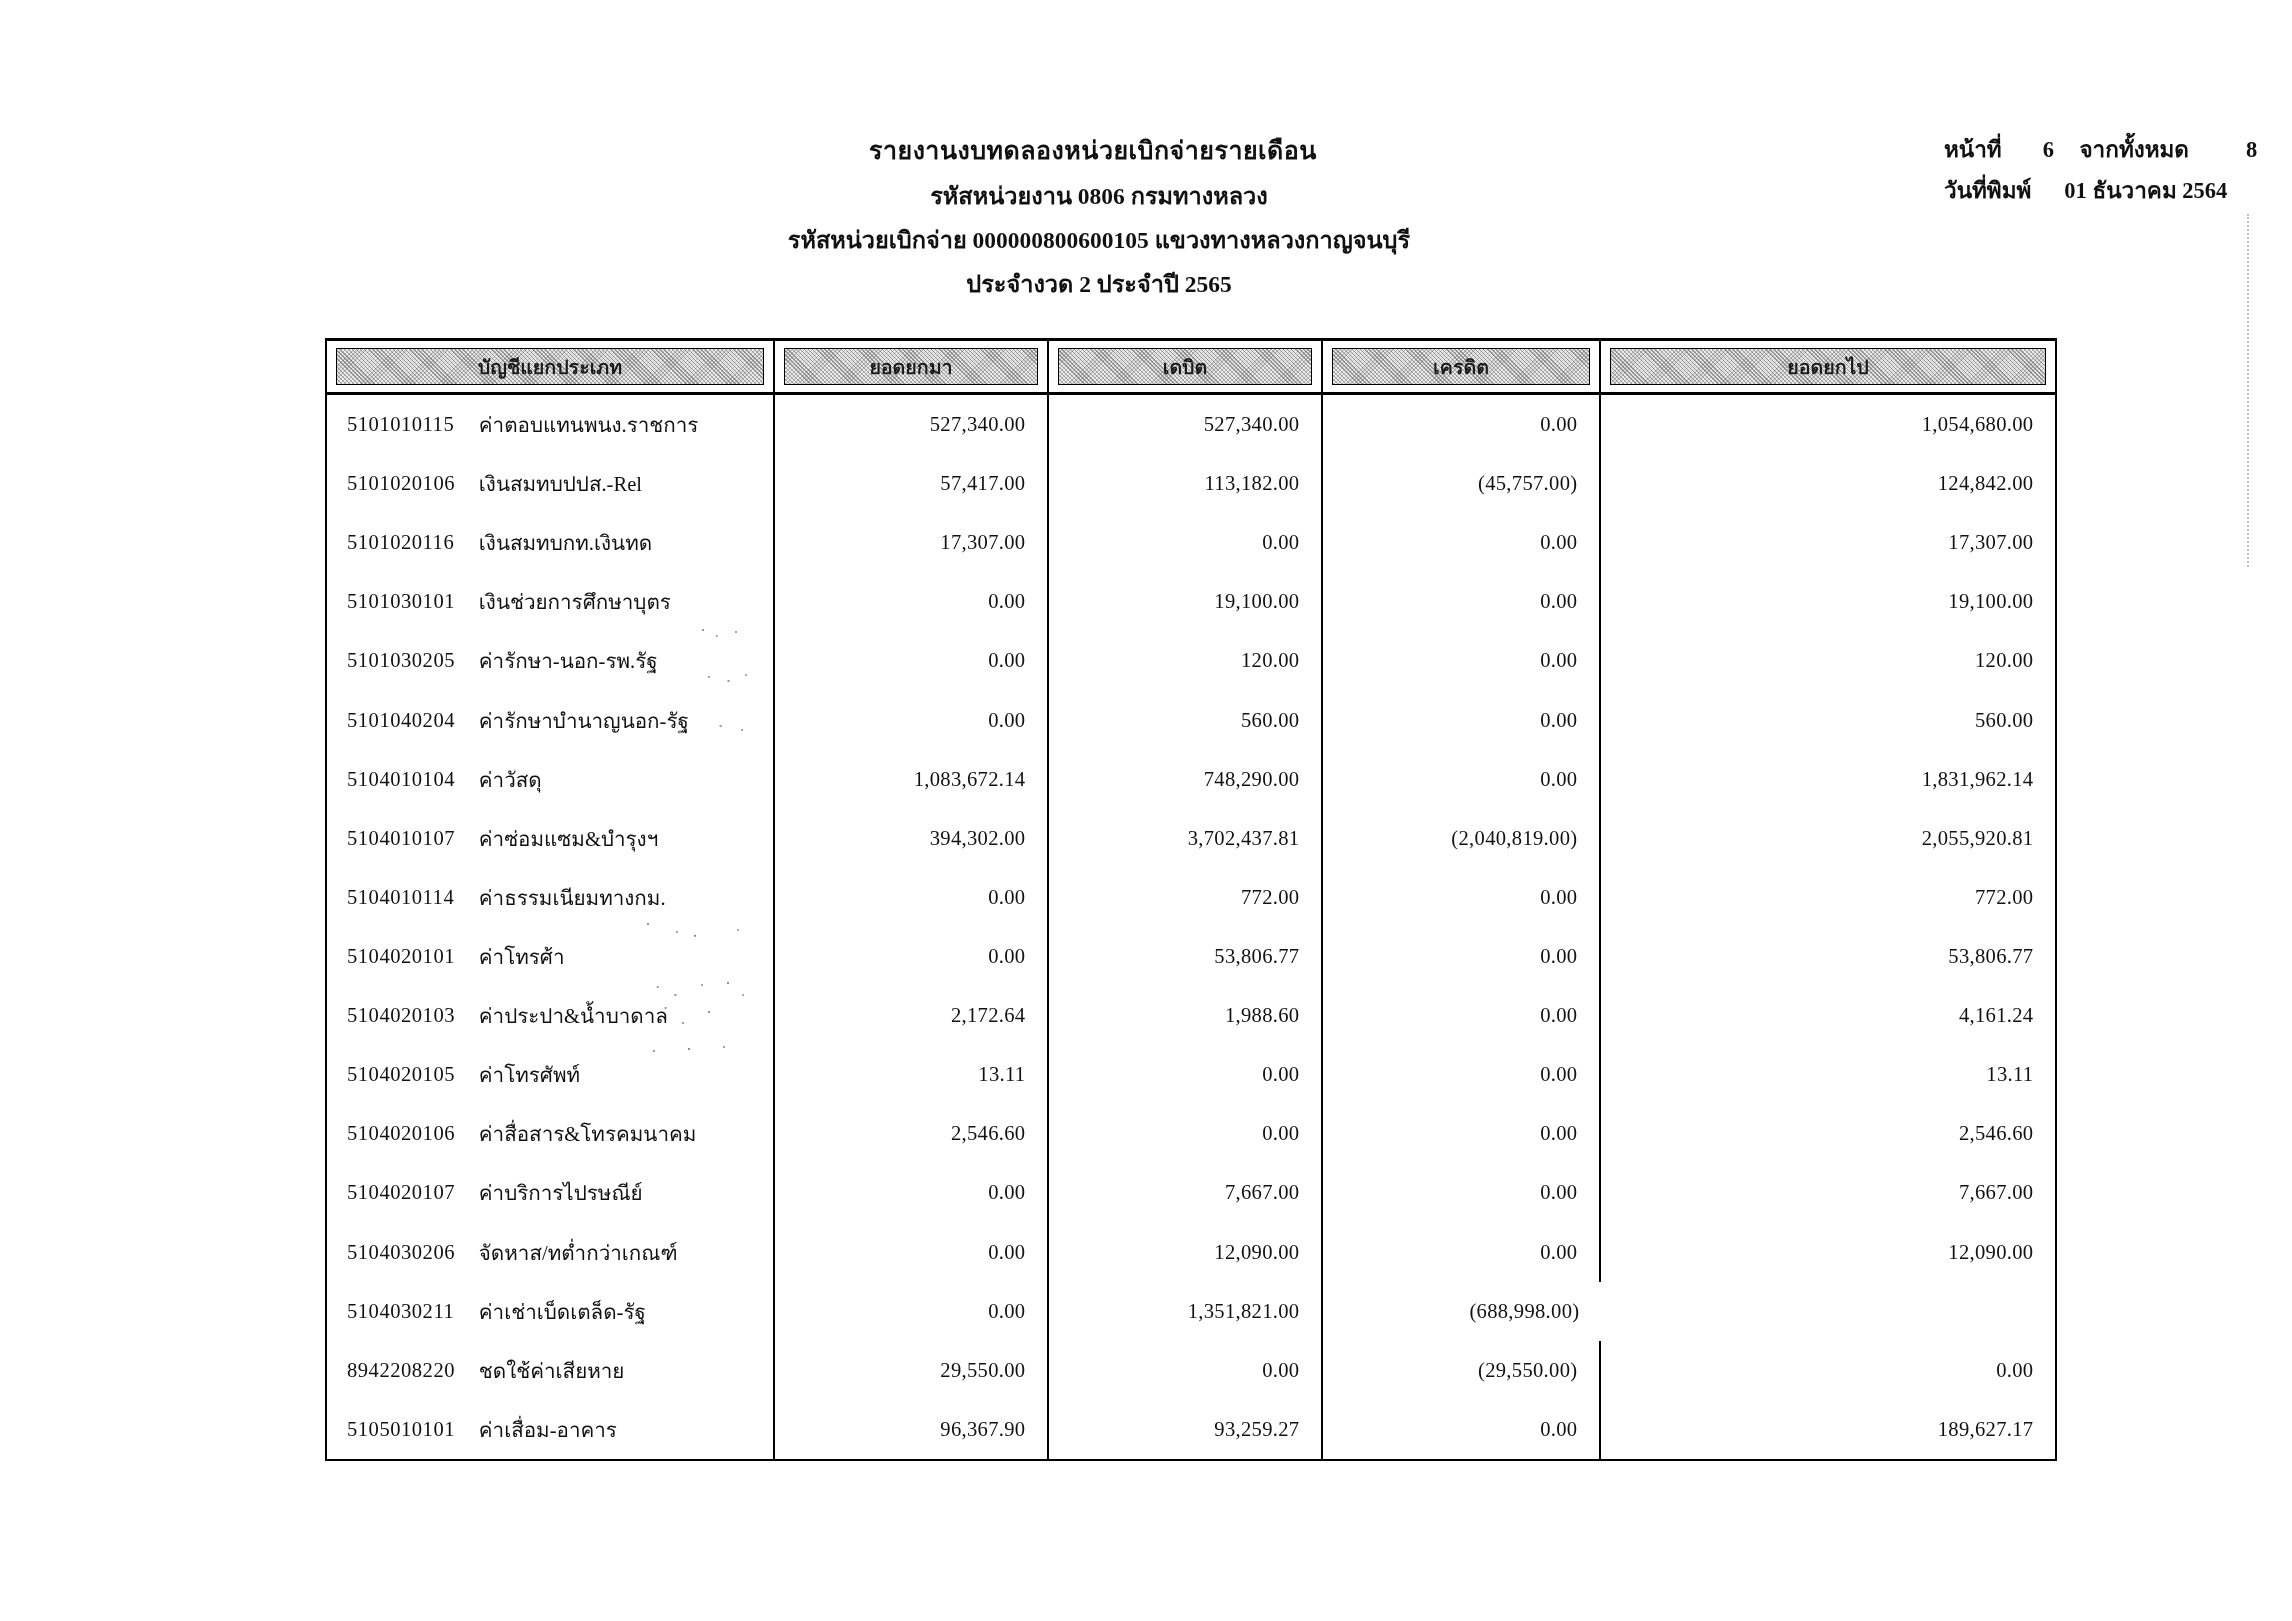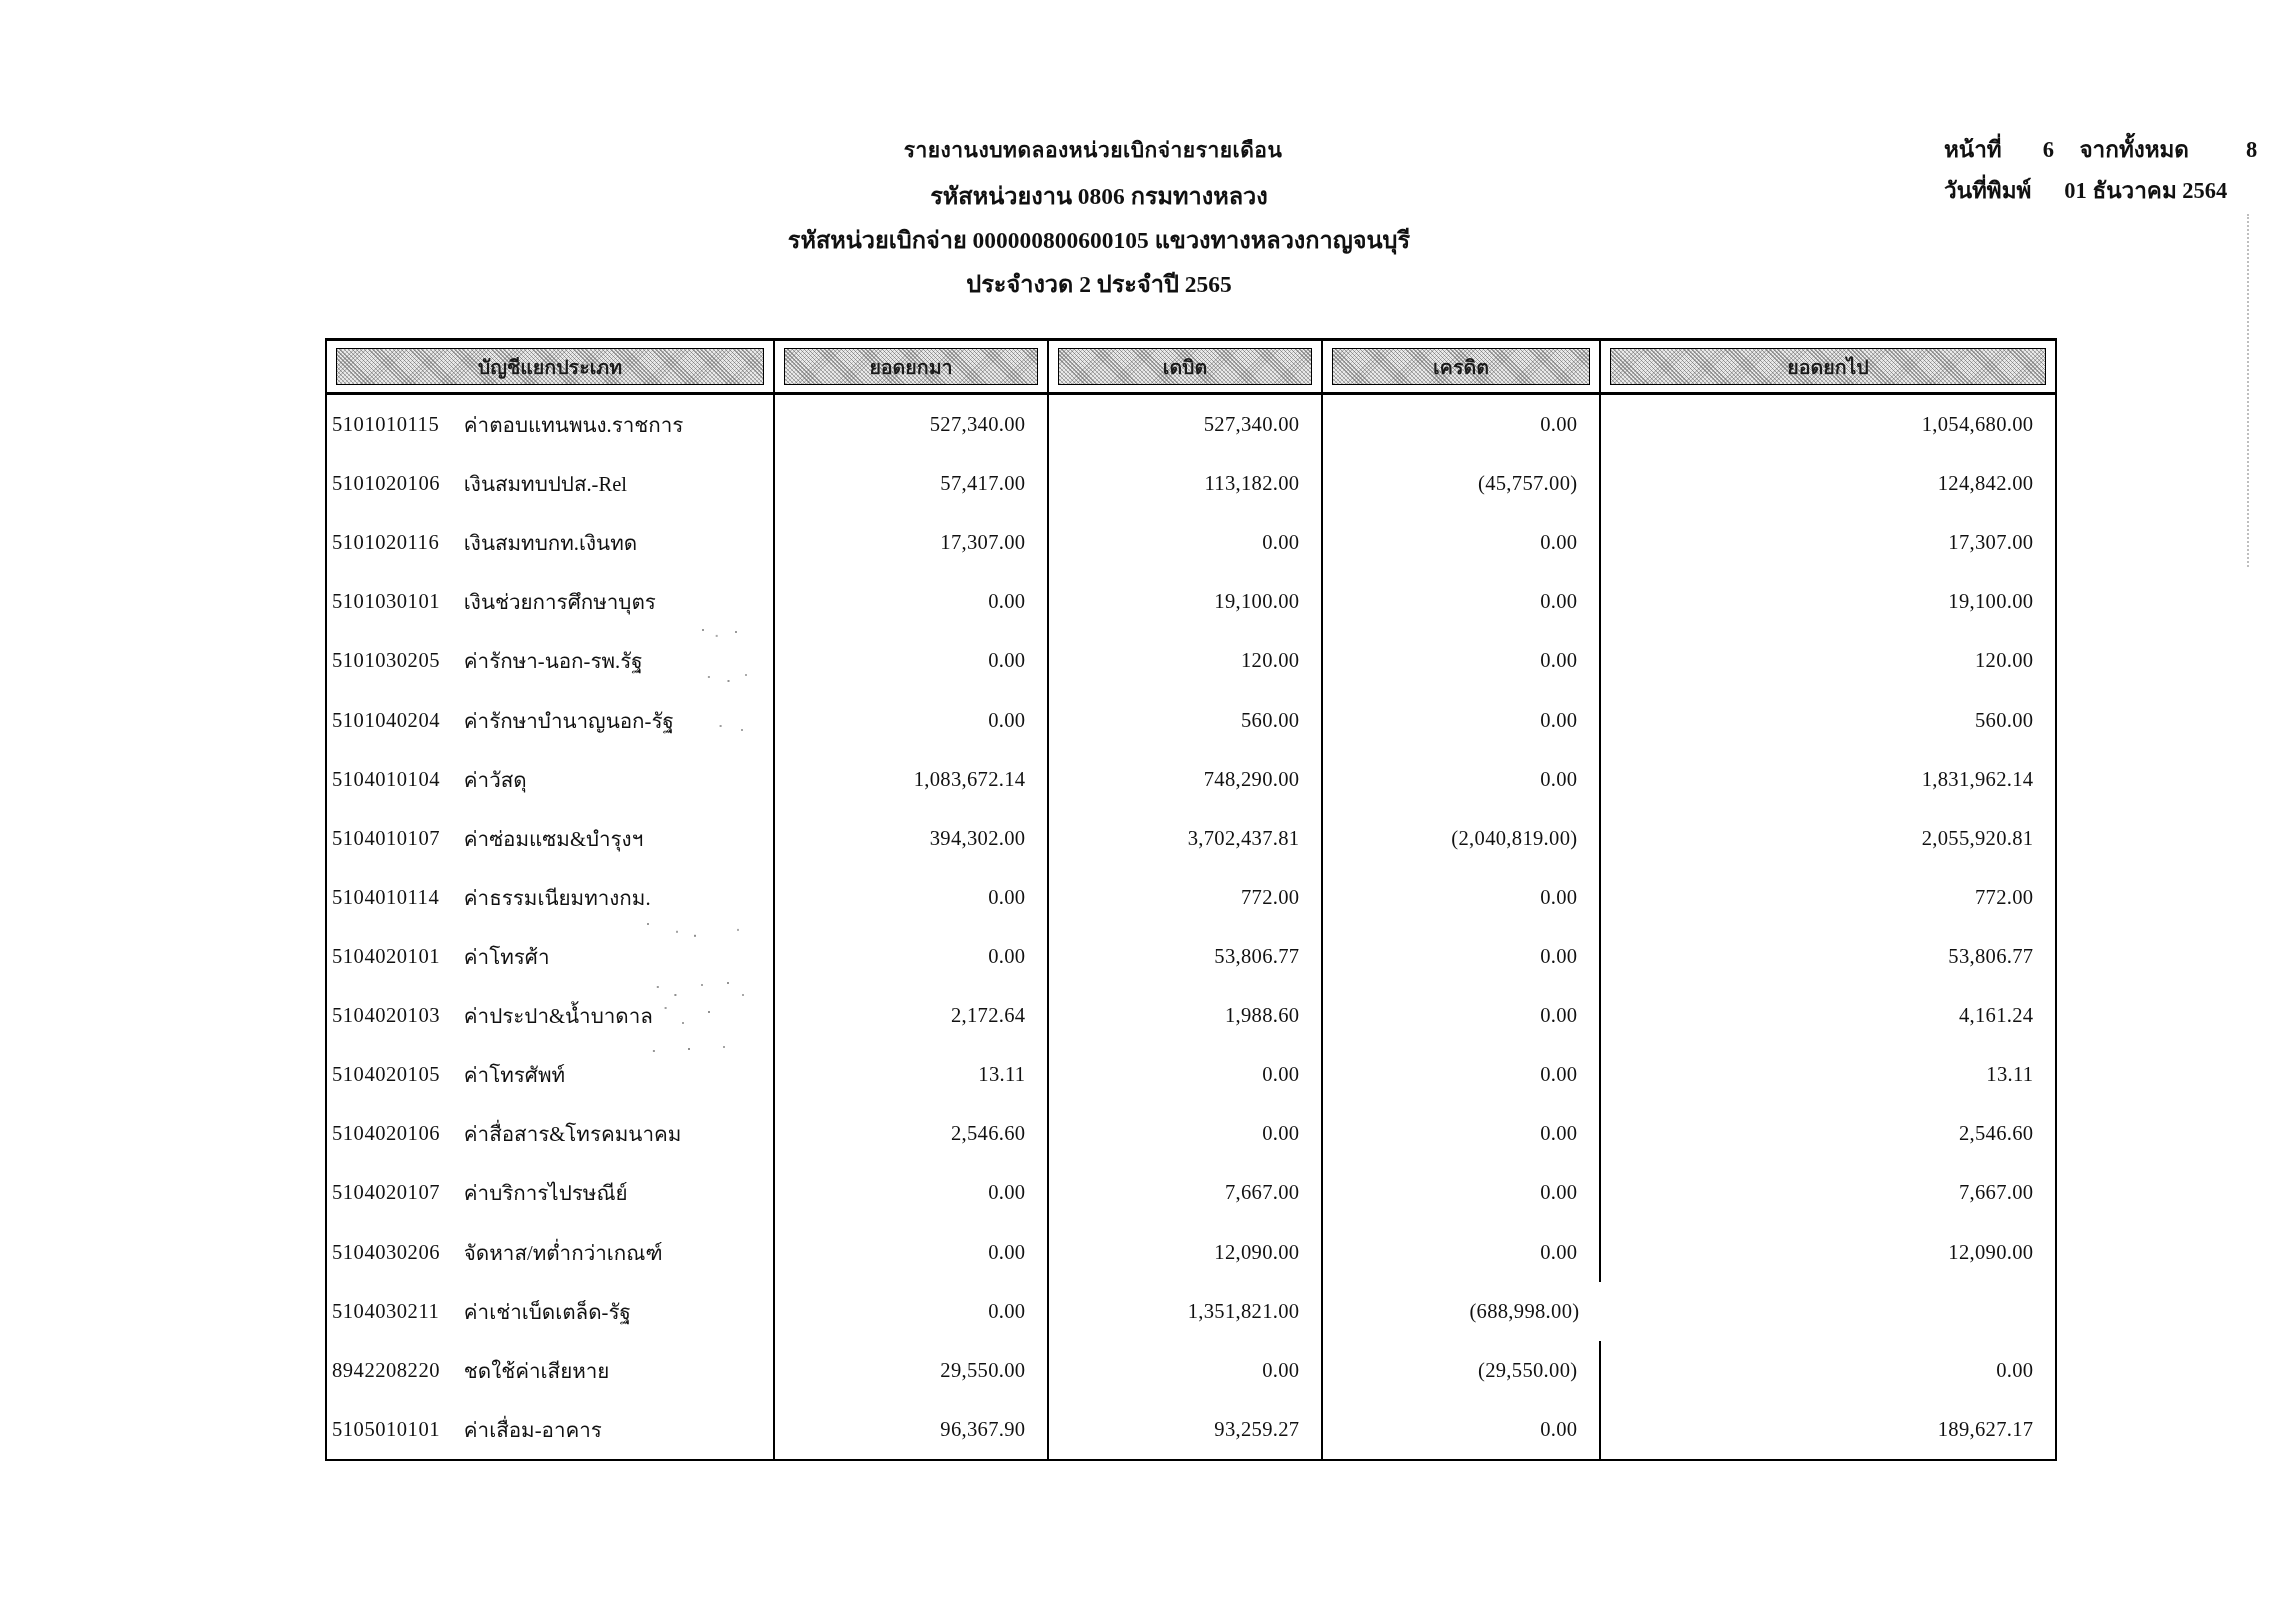--- a/index.html
+++ b/index.html
@@ -18,21 +18,21 @@
 
   
   .report-header {
     position: absolute;
     left: 0;
     top: 127px;
     width: 2186px;
     text-align: center;
   }
   .report-title {
-    font-size: 21px;
+    font-size: 25px;
     font-weight: bold;
     line-height: 47px;
     letter-spacing: 0.5px;
   }
   .report-sub {
     font-size: 23.5px;
     font-weight: bold;
     line-height: 44px;
     margin-left: 12px;
   }
@@ -107,21 +107,21 @@
   }
   .cell {
     border-right: 2px solid #000;
     display: flex;
     align-items: center;
     font-size: 20.6px;
     overflow: hidden;
     white-space: nowrap;
   }
   .cell:last-child { border-right: none; }
-  .c-account { padding-left: 5px; }
+  .c-account { padding-left: 20px; }
   .c-account .code {
     display: inline-block;
     width: 120px;
     letter-spacing: 0.5px;
   }
   .c-account .name { margin-left: 11.8px; }
   .num {
     justify-content: flex-end;
     padding-right: 21.6px;
     letter-spacing: 0.3px;

